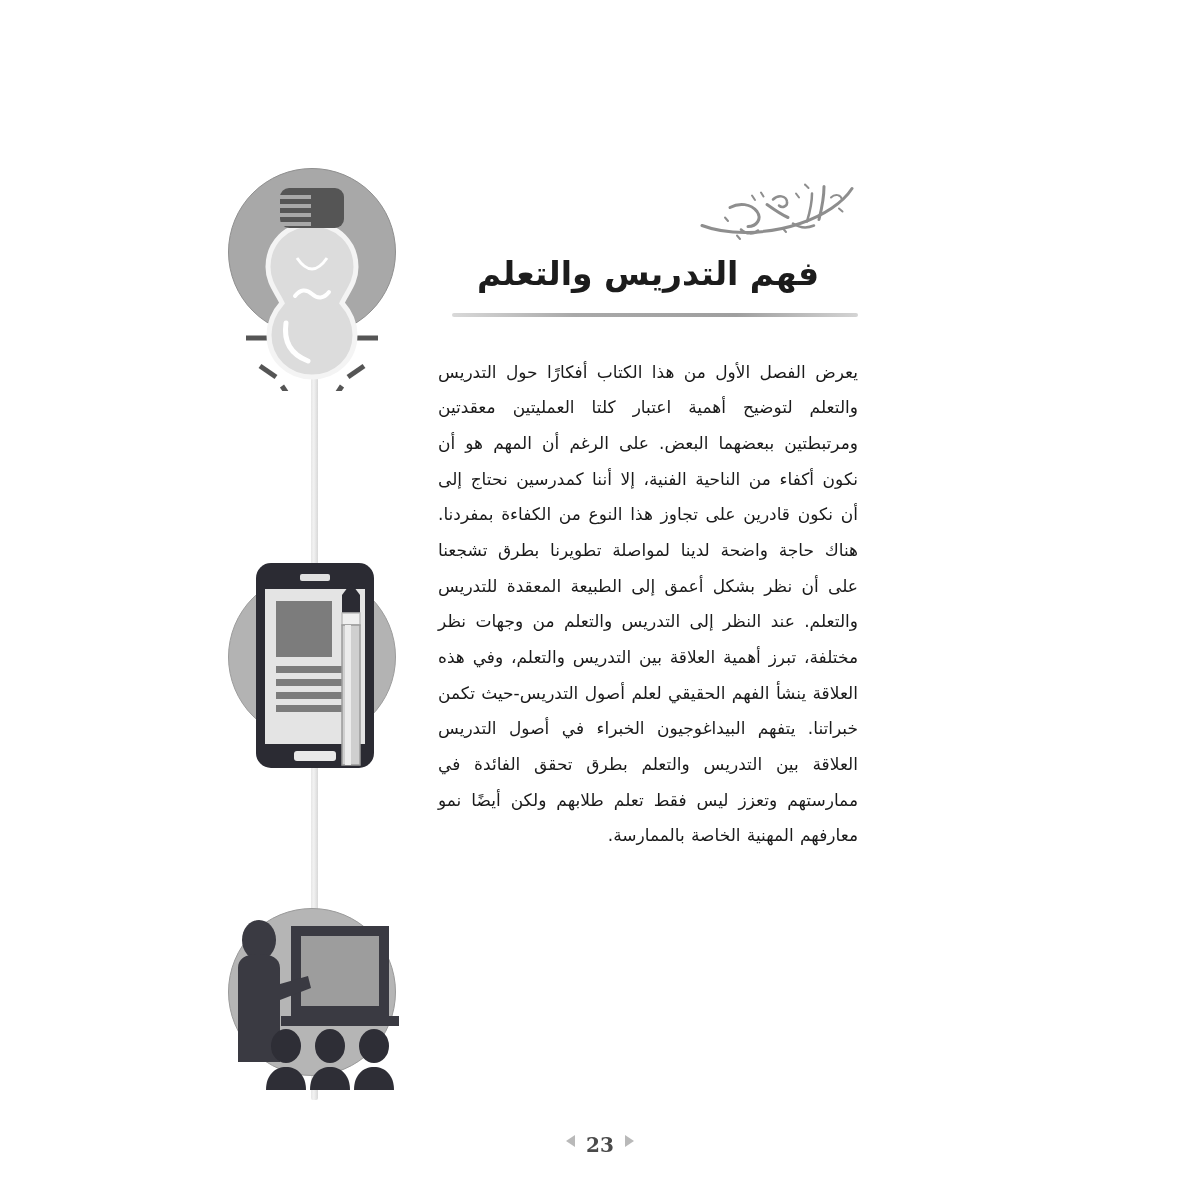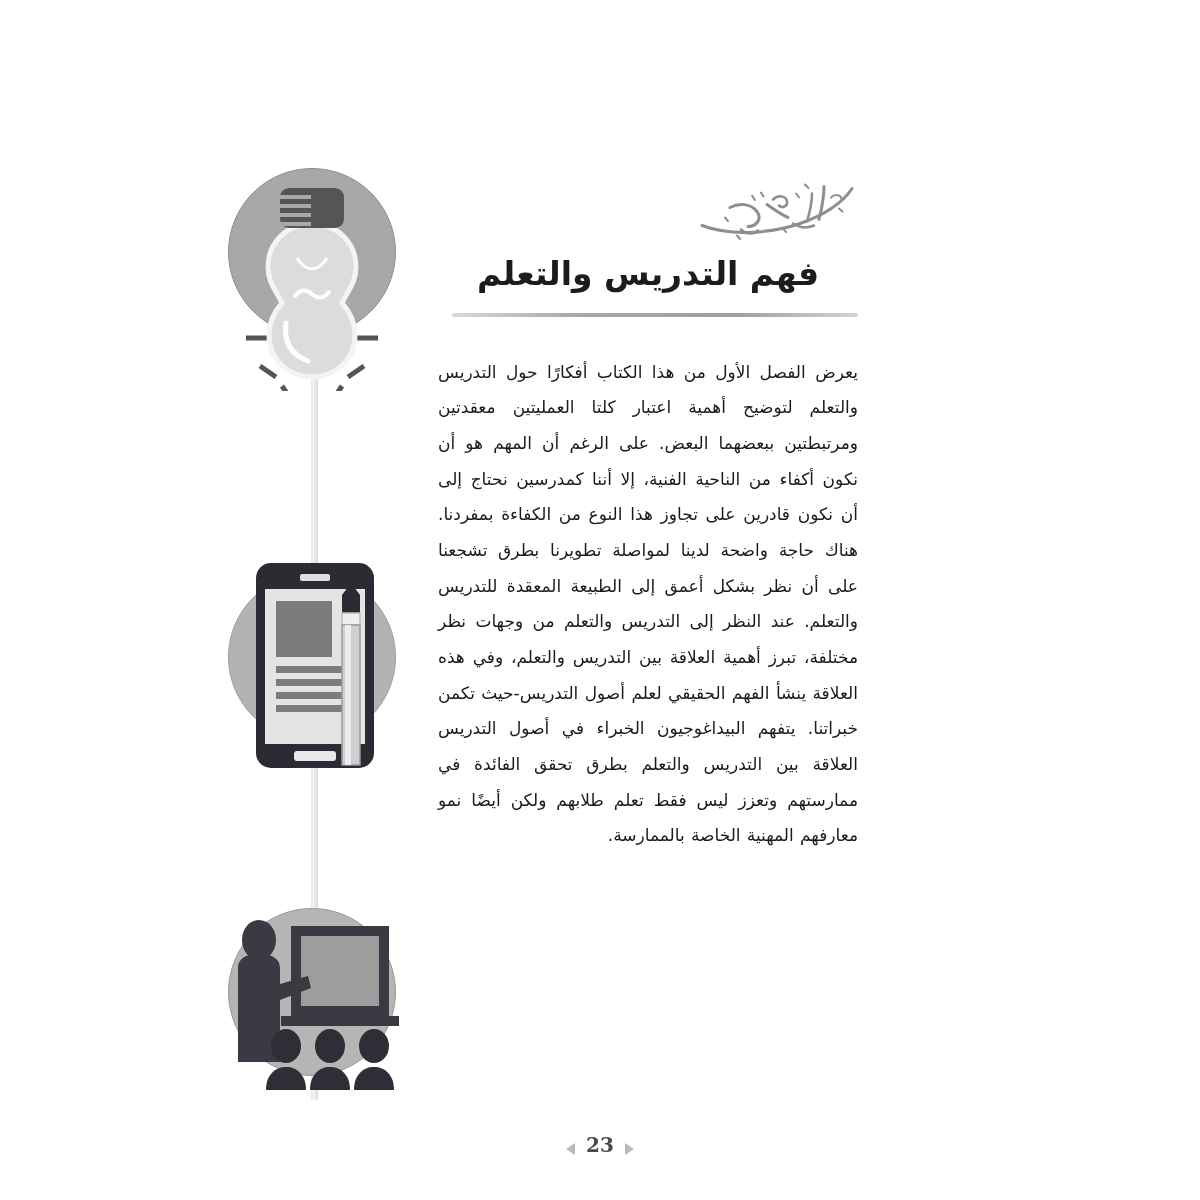--- a/index.html
+++ b/index.html
@@ -125,21 +125,21 @@
   }
   .body-text p { margin: 0; }
 
   
   .footer {
     position: absolute;
     left: 0;
     right: 0;
     top: 1135px;
     display: flex;
-    align-items: flex-end;
+    align-items: flex-start;
     justify-content: center;
     gap: 11px;
     direction: ltr;
   }
   .footer .arrow {
     width: 0; height: 0;
     border-top: 6px solid transparent;
     border-bottom: 6px solid transparent;
   }
   .footer .arrow.left  { border-right: 9px solid #b9b9b9; }

